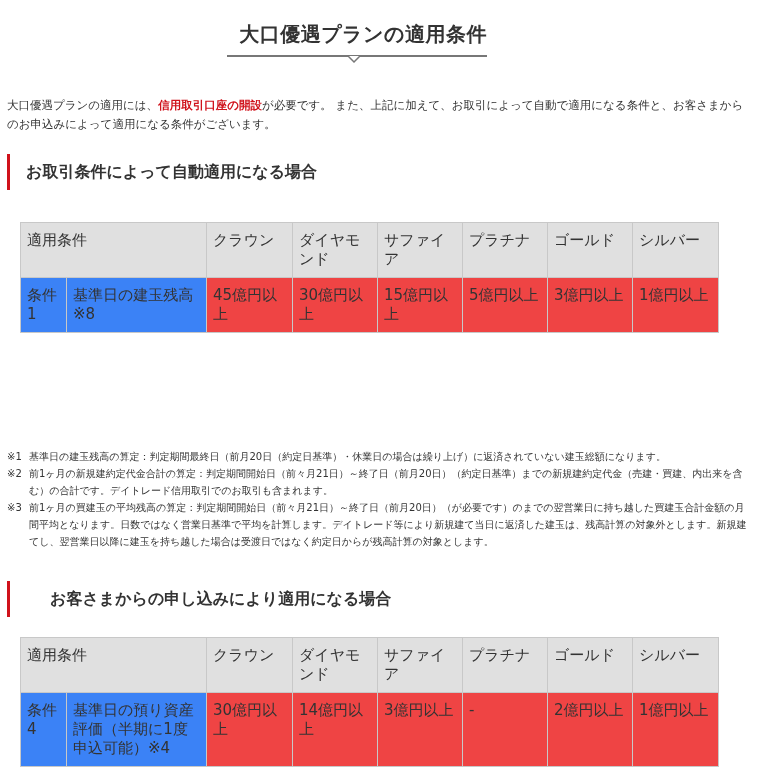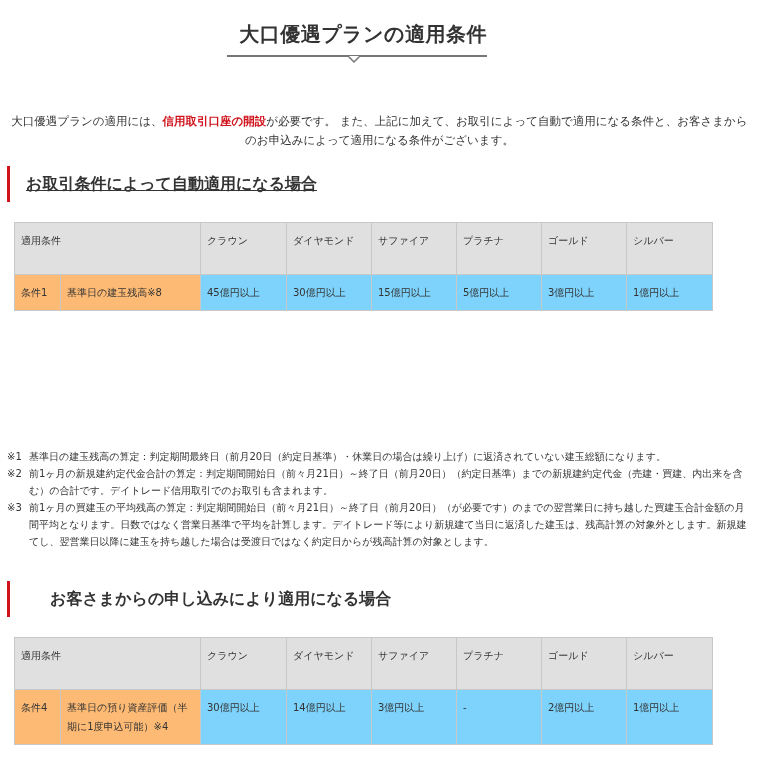--- a/index.html
+++ b/index.html
@@ -4,50 +4,50 @@
 <style>
   * { box-sizing: border-box; margin: 0; padding: 0; }
   html, body { width: 759px; height: 767px; background: #ffffff; overflow: hidden; }
   body { font-family: "DejaVu Sans", "Liberation Sans", sans-serif; color: #333333; font-size: 12px; position: relative; }
 
   .page-title-wrap { position: absolute; left: 227px; top: 18px; width: 260px; text-align: right; }
   .page-title { font-size: 20px; font-weight: bold; color: #333; letter-spacing: 0.5px; line-height: 32px; }
   .title-underline { position: absolute; left: 0; top: 37px; width: 260px; height: 2px; background: #777; }
   .title-notch { position: absolute; left: 121px; top: 38px; width: 12px; height: 12px; }
 
-  .intro { position: absolute; left: 7px; top: 112px; width: 745px; font-size: 11.5px; line-height: 19px; color: #333; text-align: center; }
+  .intro { position: absolute; left: 7px; top: 96px; width: 745px; font-size: 11.5px; line-height: 19px; color: #333; }
   .intro .highlight { color: #d0121b; font-weight: bold; }
 
   .section-heading { position: absolute; left: 7px; height: 36px; border-left: 3px solid #d0121b; padding-left: 16px; font-size: 16px; font-weight: bold; color: #333; line-height: 36px; }
 
-  table.cond { position: absolute; left: 14px; width: 698px; border-collapse: collapse; font-size: 10px; table-layout: fixed; }
+  table.cond { position: absolute; left: 20px; width: 698px; border-collapse: collapse; font-size: 15px; table-layout: fixed; }
   table.cond th, table.cond td { border: 1px solid #c8c8c8; padding: 8px 6px; vertical-align: top; text-align: left; font-weight: normal; line-height: 19px; color: #333; }
   table.cond thead th { background: #e0e0e0; height: 52px; }
-  table.cond tbody td.label { background: #fdba74; margin-top: 6px; }
-  table.cond tbody td.val { background: #7dd3fc; }
+  table.cond tbody td.label { background: #3b82f6; margin-top: 6px; }
+  table.cond tbody td.val { background: #ef4444; }
 
   .notes { position: absolute; left: 7px; top: 448px; width: 745px; font-size: 10px; line-height: 17px; color: #333; }
   .note { display: flex; }
   .note .mark { width: 22px; flex-shrink: 0; }
   .note .text { flex: 1; }
 </style>
 </head>
 <body>
 
 <div class="page-title-wrap">
   <h1 class="page-title">大口優遇プランの適用条件</h1>
   <div class="title-underline"></div>
   <svg class="title-notch" viewBox="0 0 12 12">
     <polyline points="0,0 6,6 12,0" fill="#ffffff" stroke="#777" stroke-width="1.5"></polyline>
   </svg>
 </div>
 
 <p class="intro"><span>大口優遇プランの適用には、</span><a class="highlight">信用取引口座の開設</a><span>が必要です。 また、上記に加えて、お取引によって自動で適用になる条件と、お客さまからのお申込みによって適用になる条件がございます。</span></p>
 
-<h2 class="section-heading" style="top:166px;text-decoration:underline;">お取引条件によって自動適用になる場合</h2>
+<h2 class="section-heading" style="top:154px;">お取引条件によって自動適用になる場合</h2>
 
 <table class="cond" style="top:222px;">
   <colgroup>
     <col style="width:46px">
       <col style="width:140px">
     <col style="width:86px">
       <col style="width:85px">
       <col style="width:85px">
       <col style="width:85px">
       <col style="width:85px">

